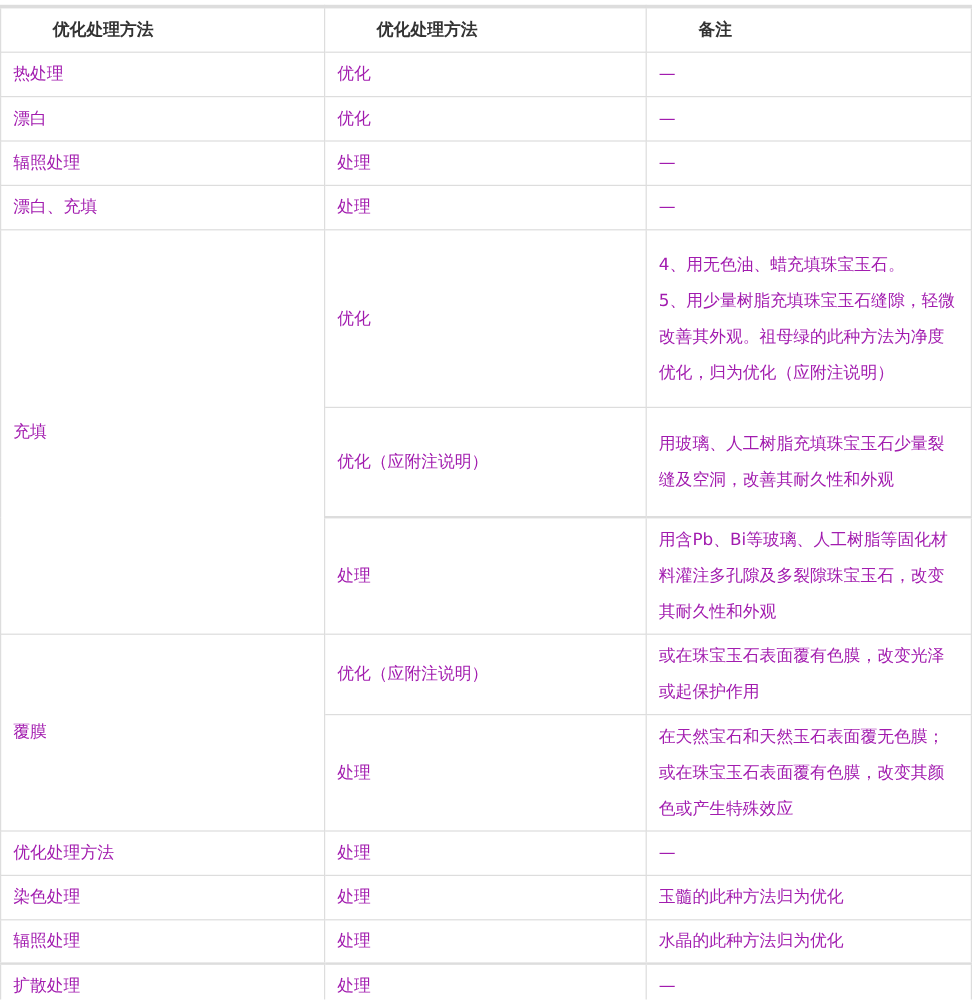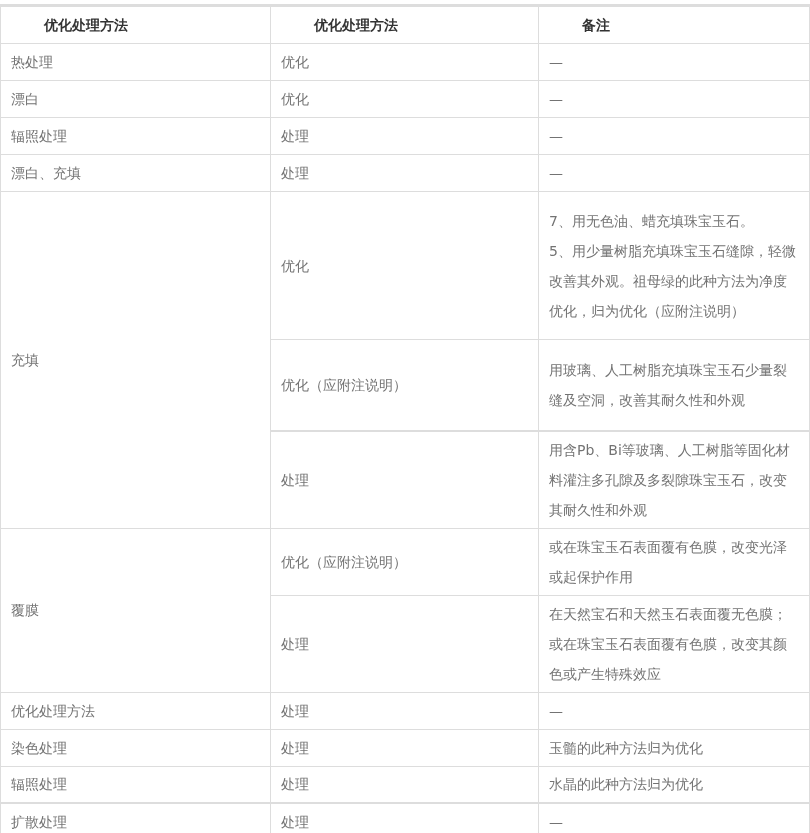--- a/index.html
+++ b/index.html
@@ -27,21 +27,21 @@
     col.c2 { width: 268px; }
     col.c3 { width: 271px; }
     td, th {
       border: 1px solid #dddddd;
       padding: 0 10px;
       font-size: 14px;
       line-height: 30px;
       text-align: left;
       vertical-align: middle;
       font-weight: normal;
-      color: #737373;
+      color: #a21caf;
     }
     th {
       font-weight: bold;
       height: 36px;
       color: #333333;
       padding-left: 43px;
     }
     tr.r { height: 37px; }
     tr.thick td { border-top: 2px solid #dddddd; margin-left: 24px; }
     td.note-multi { padding-top: 3px; padding-bottom: 3px; }
@@ -82,21 +82,21 @@
     <tr class="r">
       <td>漂白、充填</td>
       <td>处理</td>
       <td>—</td>
     </tr>
 
     <tr style="height:148px">
       <td rowspan="3">充填</td>
       <td>优化</td>
       <td class="note-multi">
-        <div>7、用无色油、蜡充填珠宝玉石。</div>
+        <div>4、用无色油、蜡充填珠宝玉石。</div>
         <div>5、用少量树脂充填珠宝玉石缝隙，轻微改善其外观。祖母绿的此种方法为净度优化，归为优化（应附注说明）</div>
       </td>
     </tr>
     <tr style="height:91px">
       <td>优化（应附注说明）</td>
       <td class="note-multi">用玻璃、人工树脂充填珠宝玉石少量裂缝及空洞，改善其耐久性和外观</td>
     </tr>
     <tr class="thick" style="height:91px">
       <td>处理</td>
       <td class="note-multi">用含Pb、Bi等玻璃、人工树脂等固化材料灌注多孔隙及多裂隙珠宝玉石，改变其耐久性和外观</td>

